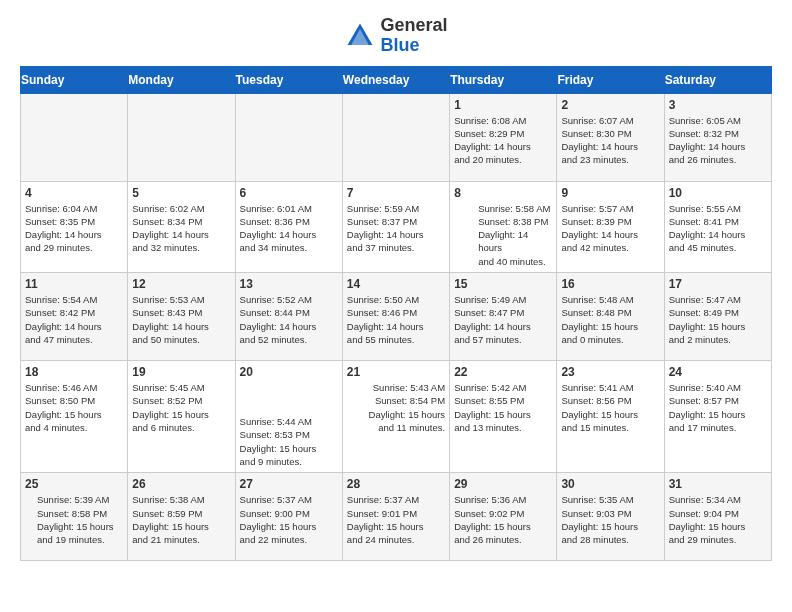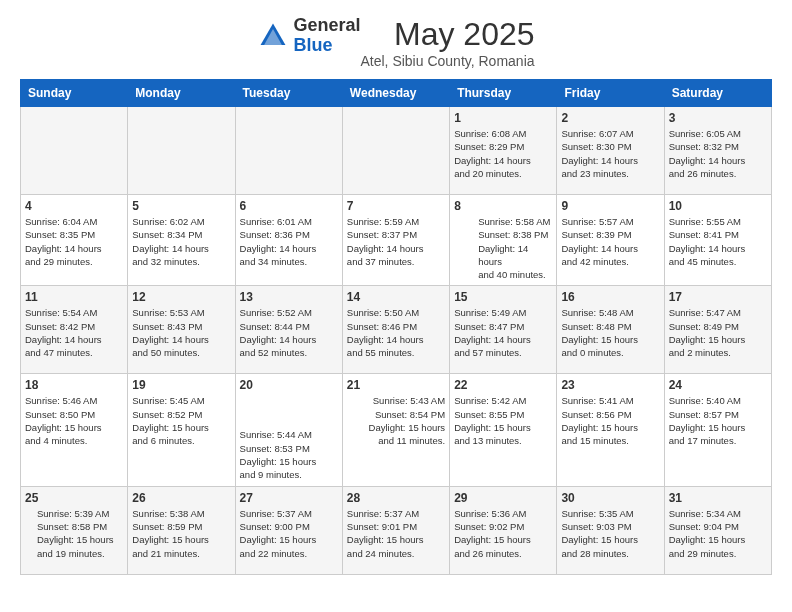--- a/index.html
+++ b/index.html
@@ -50,21 +50,21 @@
     table {
       width: 100%;
       border-collapse: collapse;
       table-layout: fixed;
     }
     thead th {
       background-color: #1565c0;
       color: #fff;
       font-size: 12px;
       font-weight: bold;
-      padding: 6px 7px;
+      padding: 6px 0;
       text-align: left;
       border: 1px solid #1565c0;
     }
     tbody td {
       vertical-align: top;
       border: 1px solid #ccc;
       padding: 4px 4px 4px 4px;
       font-size: 10px;
       color: #333;
       height: 88px;
@@ -98,24 +98,20 @@
   <div class="header">
     <div class="logo">
       <svg class="logo-icon" viewBox="0 0 36 36">
         <polygon points="18,4 32,28 4,28" fill="#1565c0"></polygon>
         <polygon points="18,10 28,28 8,28" fill="#fff" opacity="0.4"></polygon>
       </svg>
       <div class="logo-text">
         <span class="general">General</span><br>
         <span class="blue">Blue</span>
       </div>
-    </div>
-    <div class="title-block">
-      <div class="month-title">May 2025</div>
-      <div class="location">Atel, Sibiu County, Romania</div>
     </div>
   </div>
 
   <table>
     <thead>
       <tr>
         <th>Sunday</th>
         <th>Monday</th>
         <th>Tuesday</th>
         <th>Wednesday</th>

